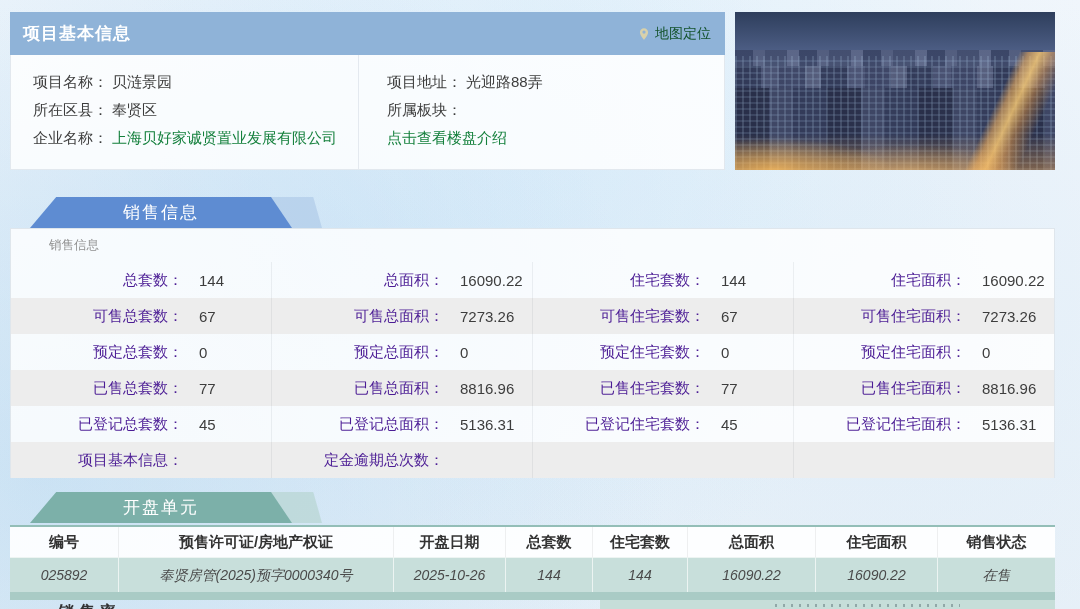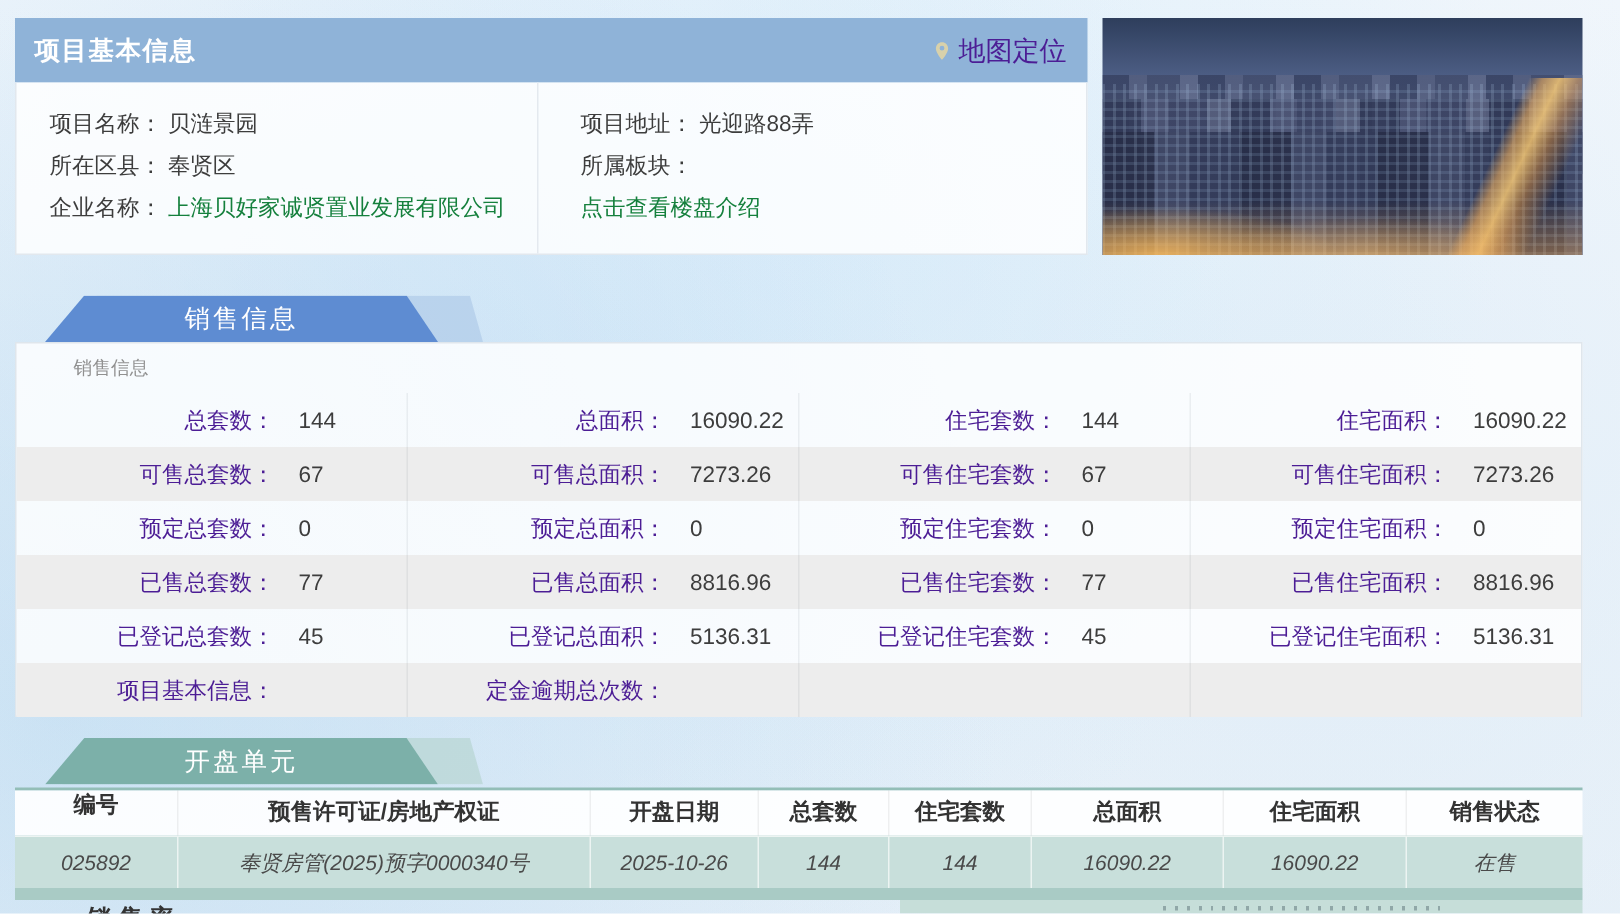--- a/index.html
+++ b/index.html
@@ -15,21 +15,21 @@
   }
   #screen { position:relative; width:1068px; height:609px; }
 
   
   .proj-panel { position:absolute; left:10px; top:12px; width:715px; height:158px; }
   .proj-header {
     height:43px; background:#8fb3d8; display:flex; align-items:center;
     justify-content:space-between;
   }
   .proj-title { color:#fff; font-size:17px; font-weight:bold; letter-spacing:1px; padding-left:13px; }
-  .map-link { display:flex; align-items:center; gap:4px; color:#4c1d95; font-size:18px; padding-right:14px; cursor:pointer; }
+  .map-link { display:flex; align-items:center; gap:4px; color:#14532d; font-size:14px; padding-right:14px; cursor:pointer; }
   .map-link svg { width:14px; height:14px; fill:#d8d1ab; }
   .proj-body {
     height:115px; background:rgba(255,255,255,.84);
     border:1px solid #e2e8ee; border-top:none; display:flex;
   }
   .proj-col { padding-top:13px; }
   .proj-col.left  { width:348px; padding-left:22px; border-right:1px solid #e4e9ef; }
   .proj-col.right { flex:1; padding-left:28px; }
   .info-row { height:28px; display:flex; align-items:center; font-size:15px; color:#3d3d3d; white-space:nowrap; }
   .info-val { margin-left:4px; }
@@ -79,21 +79,21 @@
     font-size:12.5px; color:#909090; }
   .srow { display:flex; height:36px; }
   .srow.alt { background:#ededed; }
   .cell { flex:1; display:flex; align-items:center; min-width:0; }
   .cell + .cell { border-left:1px solid rgba(110,120,130,.10); }
   .lbl { width:172px; text-align:right; color:#4c1d95; font-size:15px; white-space:nowrap; }
   .val { margin-left:16px; color:#3d3d3d; font-size:15px; }
 
   
   .otable { position:absolute; left:10px; top:525px; width:1045px; border-top:2px solid #93beb7; }
-  .ohead { display:flex; height:30px; background:rgba(255,255,255,.92); align-items:flex-start; }
+  .ohead { display:flex; height:30px; background:rgba(255,255,255,.92); align-items:center; }
   .orow  { display:flex; height:35px; background:#c8dfdb; align-items:center; border-top:1px solid #edf4f2; }
   .oc { text-align:center; overflow:hidden; white-space:nowrap; }
   .ohead .oc { font-weight:bold; color:#333; font-size:15px; }
   .ohead .oc + .oc { border-left:1px solid rgba(0,0,0,.06); height:100%; line-height:29px; }
   .orow .oc { font-size:14px; color:#4a4a4a;font-style:italic; }
   .orow .oc + .oc { border-left:1px solid rgba(255,255,255,.65); height:100%; line-height:34px; }
   .orow .oc:first-child, .ohead .oc:first-child { line-height:inherit; }
   .orow .oc { line-height:34px; } .ohead .oc { line-height:29px; }
   .c0{width:108px}.c1{width:275px}.c2{width:112px}.c3{width:87px}
   .c4{width:95px}.c5{width:128px}.c6{width:122px}.c7{width:118px}

